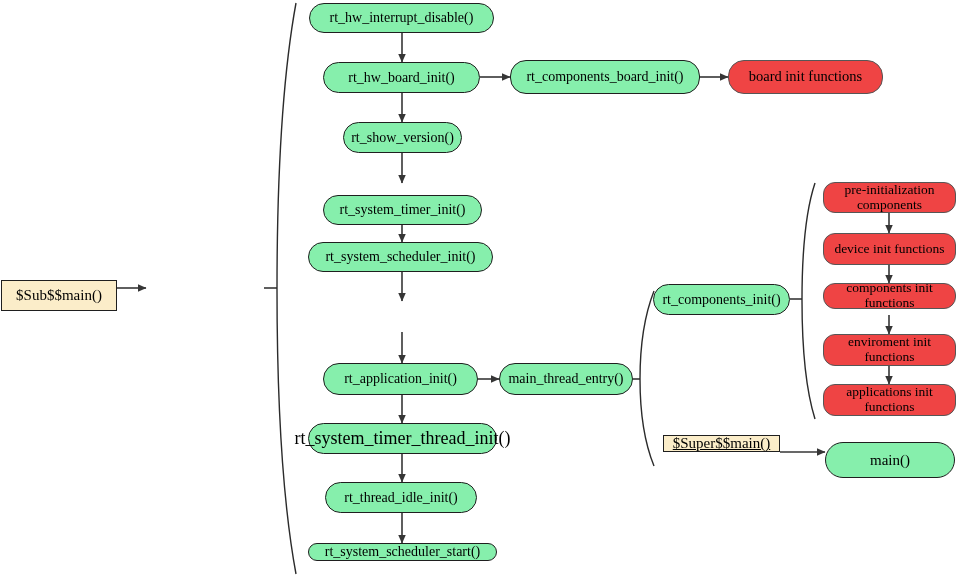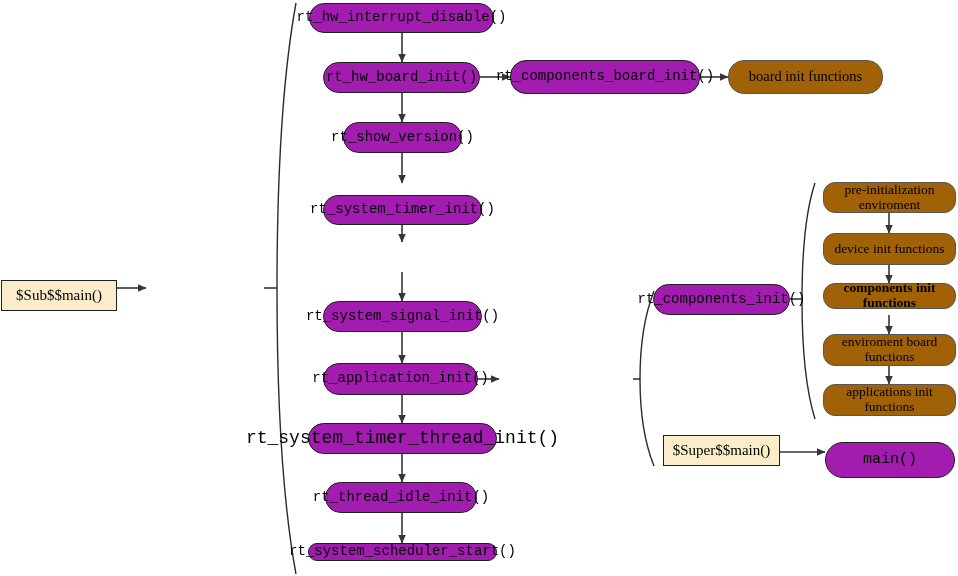--- a/index.html
+++ b/index.html
@@ -15,27 +15,26 @@
     position:absolute;
     box-sizing:border-box;
     display:flex;align-items:center;justify-content:center;
     text-align:center;
     color:#000000;
     font-size:14px;
     line-height:1.1;
     white-space:nowrap;
   }
   .stadium{
-    background:#a21caf;
+    background:#86efac;
     border:1px solid #1f1f1f;
     border-radius:16px;
-    font-family:Liberation Mono, monospace;
   }
   .pill-blue{
-    background:#a16207;
+    background:#ef4444;
     border:1px solid #565656;
     border-radius:12px;
     font-size:13.5px;
     white-space:normal;
     padding:12px 3px;
   }
   .rect-tan{
     background:#fbedc9;
     border:1px solid #1f1f1f;
     border-radius:0;
@@ -86,33 +85,34 @@
       <path d="M815,183 C805,213 802,254 802,300 C802,346 805,387 815,419"></path>
     </g>
   </svg>
 
   <div class="node rect-tan" style="left:1px;top:280px;width:116px;height:31px;">$Sub$$main()</div>
 
   <div class="node stadium" style="left:309px;top:3px;width:185px;height:30px;">rt_hw_interrupt_disable()</div>
   <div class="node stadium" style="left:323px;top:62px;width:157px;height:31px;">rt_hw_board_init()</div>
   <div class="node stadium" style="left:343px;top:122px;width:119px;height:31px;">rt_show_version()</div>
   <div class="node stadium" style="left:323px;top:183px;width:159px;height:30px;margin-top:12px;">rt_system_timer_init()</div>
-  <div class="node stadium" style="left:323px;top:301px;width:159px;height:31px;">rt_system_signal_init()</div>
+  <div class="node stadium" style="left:308px;top:242px;width:185px;height:30px;">rt_system_scheduler_init()</div>
   <div class="node stadium" style="left:323px;top:363px;width:155px;height:32px;">rt_application_init()</div>
   <div class="node stadium" style="left:308px;top:423px;width:189px;height:31px;font-size:18px;">rt_system_timer_thread_init()</div>
   <div class="node stadium" style="left:325px;top:482px;width:152px;height:31px;text-align:right;">rt_thread_idle_init()</div>
   <div class="node stadium" style="left:308px;top:543px;width:189px;height:18px;">rt_system_scheduler_start()</div>
 
   <div class="node stadium" style="left:510px;top:60px;width:190px;height:34px;text-align:center;">rt_components_board_init()</div>
   <div class="node pill-blue" style="left:728px;top:60px;width:155px;height:34px;border-radius:16px;font-size:14.5px;">board init functions</div>
 
+  <div class="node stadium" style="left:499px;top:363px;width:134px;height:32px;">main_thread_entry()</div>
   <div class="node stadium" style="left:653px;top:284px;width:137px;height:31px;">rt_components_init()</div>
 
-  <div class="node pill-blue" style="left:823px;top:182px;width:133px;height:31px;">pre-initialization enviroment</div>
+  <div class="node pill-blue" style="left:823px;top:182px;width:133px;height:31px;">pre-initialization components</div>
   <div class="node pill-blue" style="left:823px;top:233px;width:133px;height:32px;">device init functions</div>
-  <div class="node pill-blue" style="left:823px;top:283px;width:133px;height:23px;font-weight:bold;">components init functions</div>
-  <div class="node pill-blue" style="left:823px;top:334px;width:133px;height:32px;">enviroment board functions</div>
+  <div class="node pill-blue" style="left:823px;top:283px;width:133px;height:23px;">components init functions</div>
+  <div class="node pill-blue" style="left:823px;top:334px;width:133px;height:32px;">enviroment init functions</div>
   <div class="node pill-blue" style="left:823px;top:384px;width:133px;height:32px;">applications init functions</div>
 
-  <div class="node rect-tan" style="left:663px;top:435px;width:117px;height:31px;">$Super$$main()</div>
+  <div class="node rect-tan" style="left:663px;top:435px;width:117px;height:17px;text-decoration:underline;">$Super$$main()</div>
   <div class="node stadium" style="left:825px;top:434px;width:130px;height:36px;border-radius:18px;font-size:15px;margin-top:8px;">main()</div>
 
 </div>
 
 </body></html>

